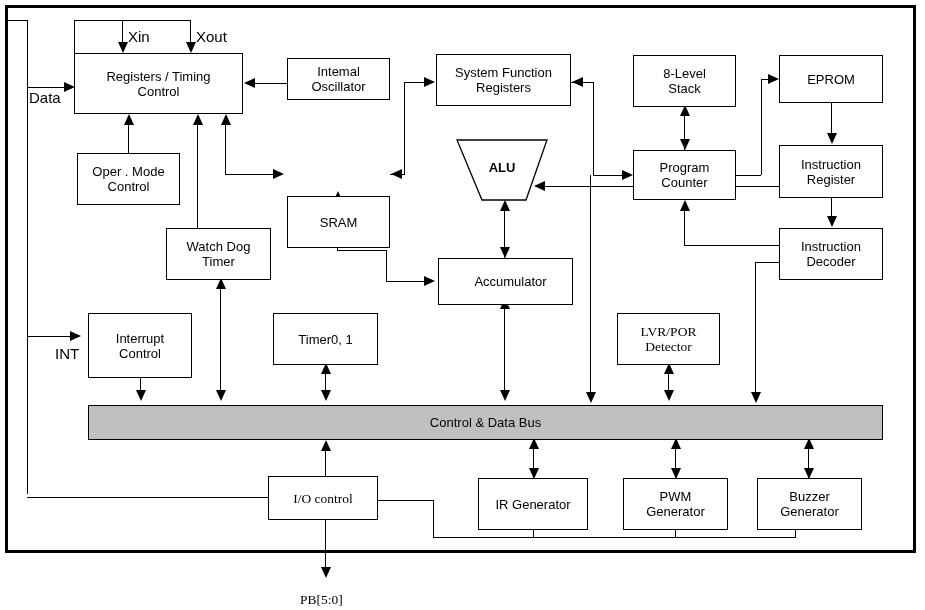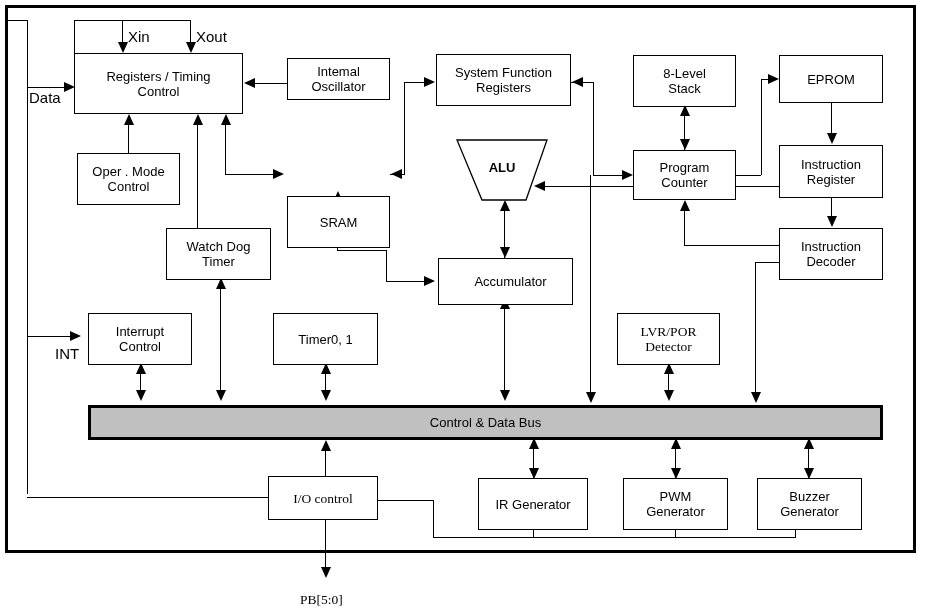--- a/index.html
+++ b/index.html
@@ -45,21 +45,21 @@
   }
   .blk.serif {
     font-family: "Liberation Serif", serif;
     font-size: 13.5px;
   }
   .blk .lbl { display: block; }
   
   .busbar {
     position: absolute;
     box-sizing: border-box;
-    border: 3px solid #000000;
+    border: 1px solid #000000;
     background: #c0c0c0;
     display: flex;
     align-items: center;
     justify-content: center;
     font-size: 13px;
     color: #000000;
   }
   
   .alu-wrap {
     position: absolute;
@@ -315,21 +315,21 @@
     <span class="lbl">Accumulator</span>
   </div>
 
   <div class="blk" style="left:779px; top:228px; width:104px; height:52px;">
     <span>
       <span class="lbl">Instruction</span>
       <span class="lbl">Decoder</span>
     </span>
   </div>
 
-  <div class="blk" style="left:88px; top:313px; width:104px; height:52px;">
+  <div class="blk" style="left:88px; top:313px; width:104px; height:65px;">
     <span>
       <span class="lbl">Interrupt</span>
       <span class="lbl">Control</span>
     </span>
   </div>
 
   <div class="blk" style="left:273px; top:313px; width:105px; height:52px;">
     <span class="lbl">Timer0, 1</span>
   </div>
 

